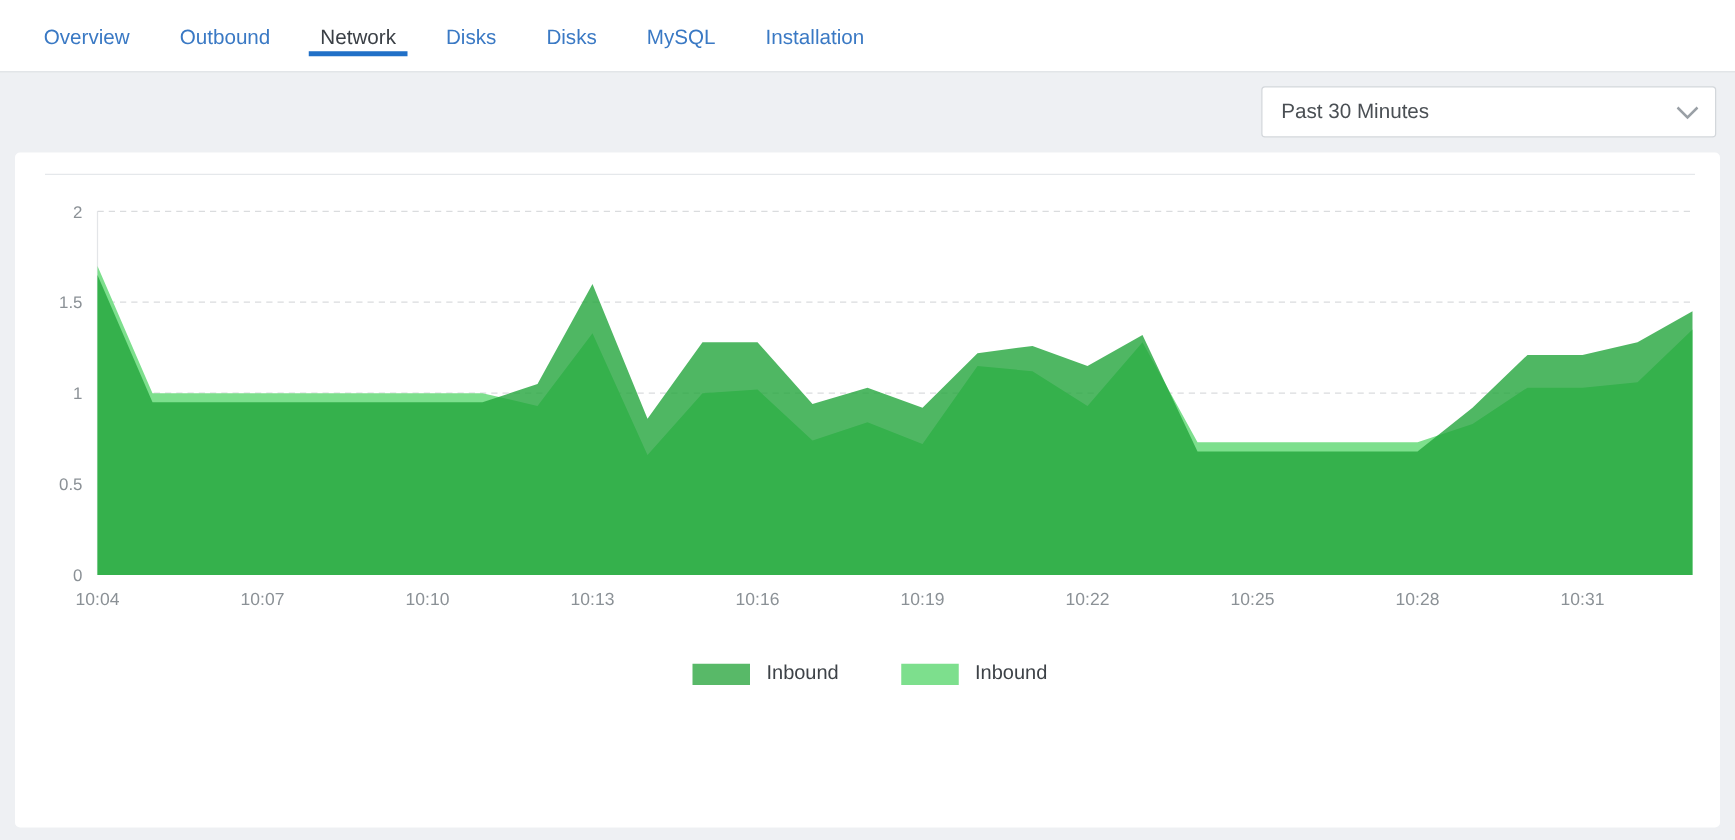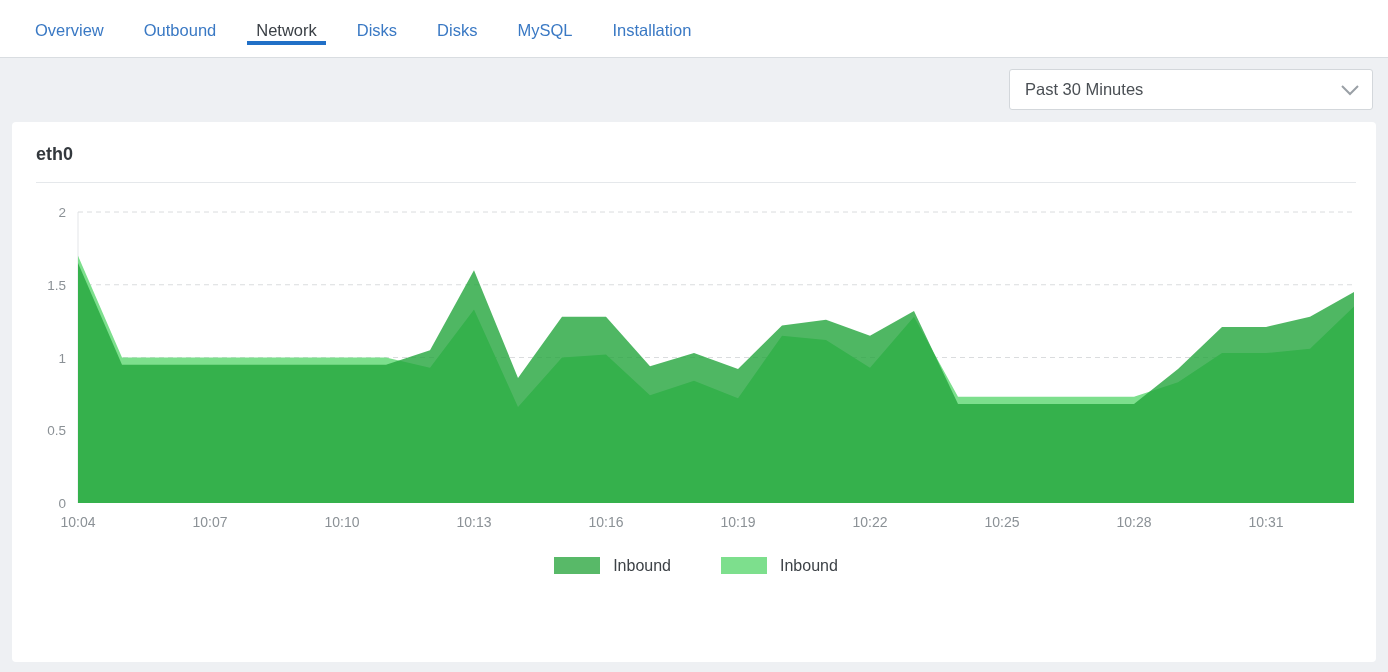--- a/index.html
+++ b/index.html
@@ -47,40 +47,39 @@
     background:#ffffff; border-radius:4px;
     padding:0 20px 0 24px;
   }
   .iface-title { margin:0; padding-top:22px; font-size:18px; font-weight:700; color:#33383d; }
   .chart-title { margin:30px 0 0 0; font-size:17.5px; font-weight:700; color:#33383d; }
   .chart-title .units { font-weight:400; }
   .divider { margin-top:17px; border-top:1px solid #e5e8eb; height:0; }
   svg.chart { display:block; overflow:visible; }
   
   .legend { display:flex; justify-content:center; align-items:center; margin-top:22px; }
-  .legend-item { display:flex; align-items:flex-start; margin:0 25px; }
+  .legend-item { display:flex; align-items:flex-end; margin:16px 25px; }
   .legend-swatch { width:46px; height:17px; margin-right:13px; }
   .legend-label { font-size:16px; color:#3d4247; }
 </style>
 </head>
 <body>
 
 <nav class="topbar"><span class="tab">Overview</span><span class="tab">Outbound</span><span class="tab active">Network</span><span class="tab">Disks</span><span class="tab">Disks</span><span class="tab">MySQL</span><span class="tab">Installation</span></nav>
 
 <div class="band">
   <div class="time-select">
     <span>Past 30 Minutes</span>
     <svg class="chev" viewBox="0 0 18 12">
       <polyline points="1,2 9,10 17,2" fill="none" stroke="#9aa0a6" stroke-width="2"></polyline>
     </svg>
   </div>
 </div>
 
 <div class="card">
-  <h2 class="iface-title">eth0</h2>
   <div class="divider"></div>
   <svg class="chart" id="chart" width="1320" height="352">
       <g>
         <line x1="42" y1="29" x2="42" y2="320" stroke="#e3e5e8" stroke-width="1"></line>
         <line x1="42" y1="247.25" x2="1318" y2="247.25" stroke="#dadcde" stroke-width="1" stroke-dasharray="5 4"></line>
         <line x1="42" y1="174.5" x2="1318" y2="174.5" stroke="#dadcde" stroke-width="1" stroke-dasharray="5 4"></line>
         <line x1="42" y1="101.75" x2="1318" y2="101.75" stroke="#dadcde" stroke-width="1" stroke-dasharray="5 4"></line>
         <line x1="42" y1="29" x2="1318" y2="29" stroke="#dadcde" stroke-width="1" stroke-dasharray="5 4"></line>
       </g>
       <path d="M42,72.7 L86,174.5 L130,174.5 L174,174.5 L218,174.5 L262,174.5 L306,174.5 L350,174.5 L394,184.7 L438,126.5 L482,224.0 L526,174.5 L570,171.6 L614,212.3 L658,197.8 L702,215.2 L746,152.7 L790,157.0 L834,184.7 L878,133.8 L922,213.8 L966,213.8 L1010,213.8 L1054,213.8 L1098,213.8 L1142,199.2 L1186,170.1 L1230,170.1 L1274,165.8 L1318,123.6 L1318,320 L42,320 Z" fill="#7ddf8d" fill-opacity="1"></path>

